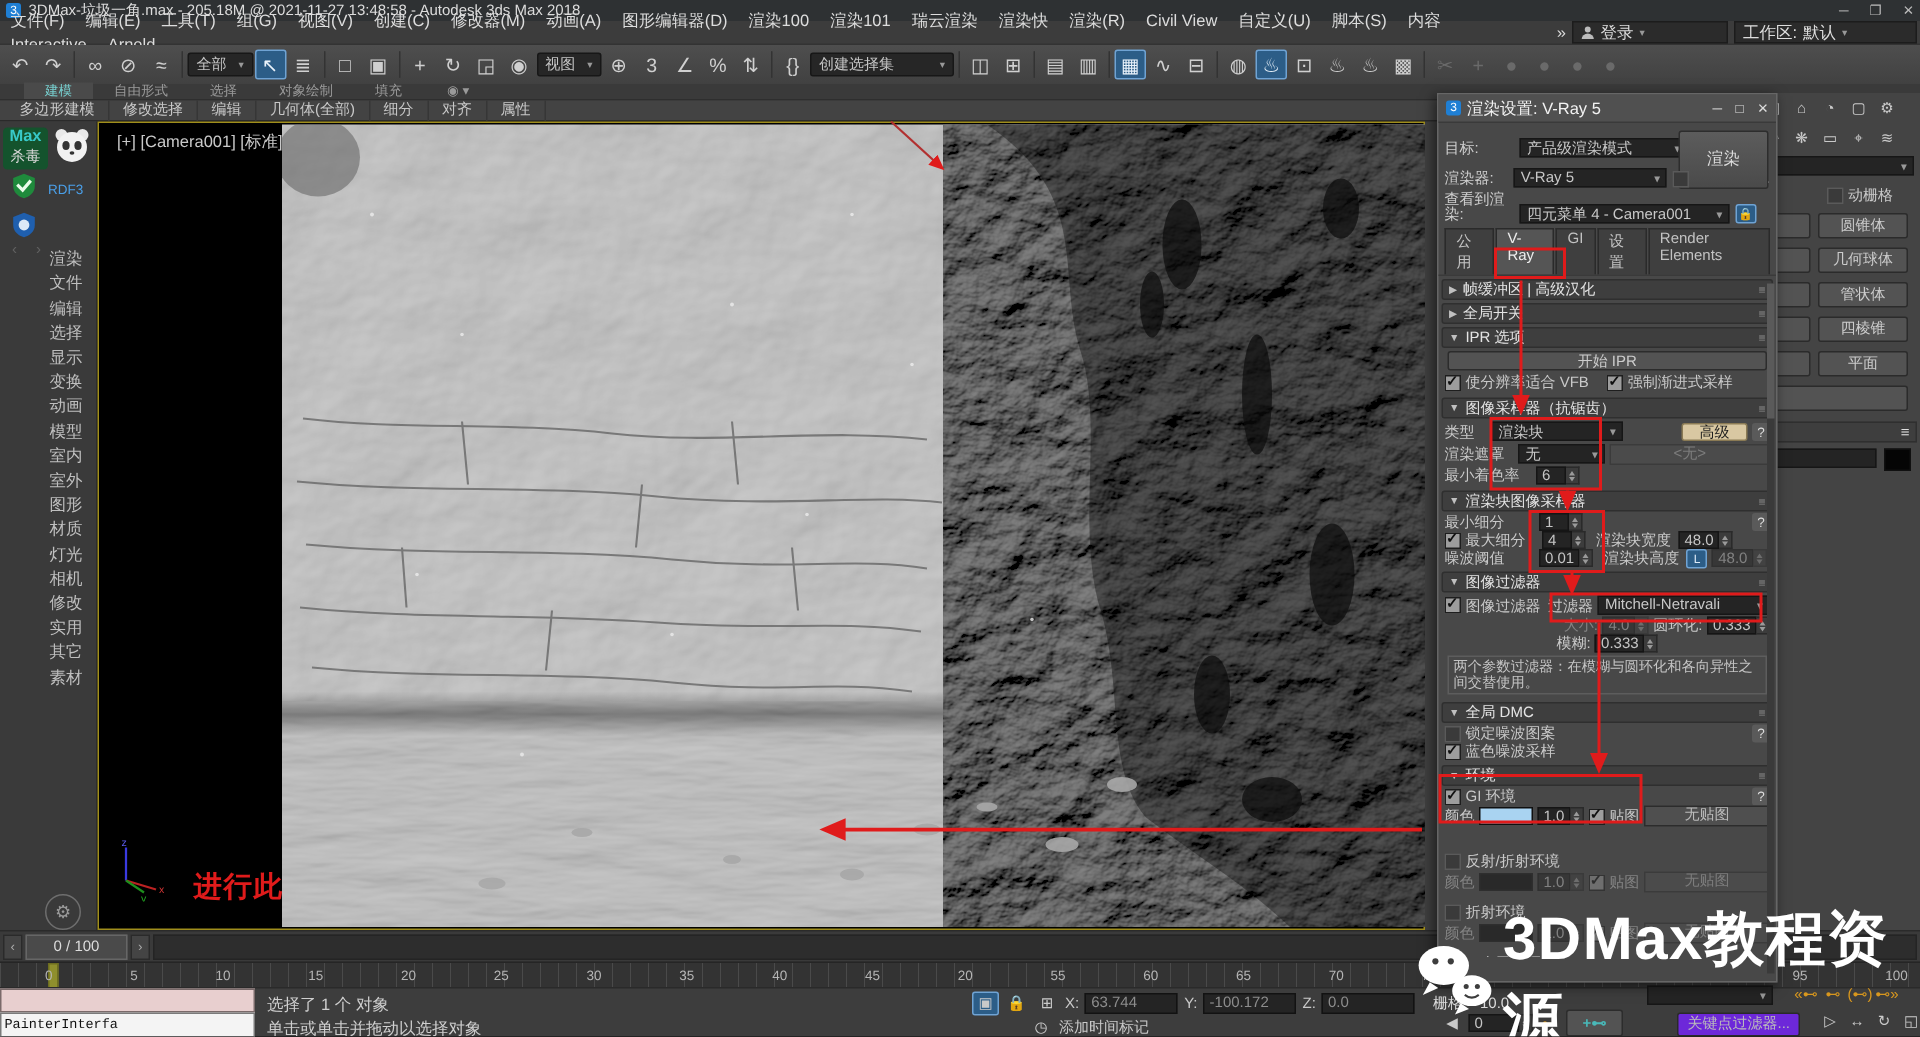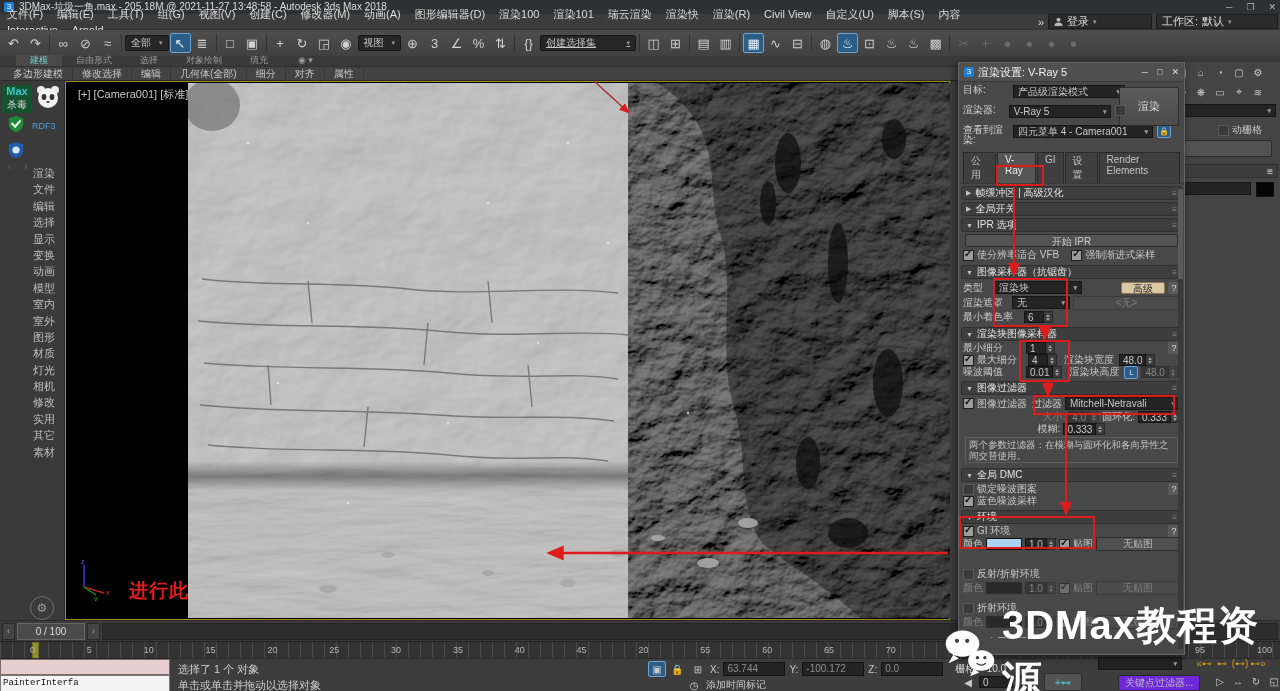--- a/index.html
+++ b/index.html
@@ -18,21 +18,21 @@
   .loginbox{background:#2b2b2b;border:1px solid #1c1c1c;height:13px;display:flex;align-items:center;gap:4px;padding:0 5px;min-width:92px;}
   .wsbox{background:#2b2b2b;border:1px solid #1c1c1c;height:13px;display:flex;align-items:center;gap:4px;padding:0 5px;min-width:110px;}
   
   .toolbar{left:0;top:30px;width:1280px;height:26px;background:linear-gradient(#4e4e4e,#414141);
            display:flex;align-items:center;gap:1px;padding:0 3px;box-sizing:border-box;}
   .ticon{width:21px;height:20px;display:flex;align-items:center;justify-content:center;font-size:13px;
          color:#d0d0d0;border-radius:2px;box-sizing:border-box;}
   .ticon .g{pointer-events:none;}
   .ticon.active{background:#2c5d87;border:1px solid #6fa3d4;color:#eaf3fb;}
   .ticon.tdd{width:auto;height:16px;background:#262626;border:1px solid #171717;font-size:10px;padding:0 5px;gap:8px;color:#c5c5c5;}
-  .ticon.tdd.wide{min-width:96px;justify-content:space-between;text-decoration:underline;}
+  .ticon.tdd.wide{min-width:96px;justify-content:space-between;}
   .ticon.tsep{width:1px;height:18px;background:#333;padding:0;margin:0 2px;border:none;}
   .ticon.dim{color:#6a6a6a;}
   .car{font-size:7px;color:#999;}
   
   .ribtabs{left:0;top:56px;width:1280px;height:11px;background:#3a3a3a;display:flex;align-items:flex-end;
            gap:2px;padding-left:16px;box-sizing:border-box;border-bottom:1px solid #2e2e2e;}
   .rtab{font-size:9px;color:#9a9a9a;padding:0 14px;line-height:11px;}
   .rtab.active{background:#4a4a4a;color:#77cfcf;}
   .ribgroups{left:0;top:67px;width:1280px;height:14px;background:#434343;display:flex;align-items:flex-start;
              padding-left:4px;box-sizing:border-box;border-bottom:1px solid #2a2a2a;}
@@ -54,21 +54,21 @@
   
   .viewport{left:65px;top:81px;width:885px;height:539px;background:#000;box-sizing:border-box;border:1px solid #a08e1c;}
   .vplabel{position:absolute;left:12px;top:5px;color:#c9c9c9;font-size:11px;}
   .vpannot{position:absolute;left:63px;top:496px;color:#e01b1b;font-size:19px;font-weight:bold;letter-spacing:1px;}
   
   .dlg{left:958px;top:62px;width:227px;height:593px;background:#484848;border:1px solid #666;
        box-sizing:border-box;box-shadow:-2px 2px 8px rgba(0,0,0,.55);z-index:5;font-size:11px;}
   .dlg-title{height:18px;background:#505050;display:flex;align-items:center;gap:4px;padding:0 5px;color:#f2f2f2;border-bottom:1px solid #3a3a3a;}
   .dlg-title .wb{margin-left:auto;display:flex;gap:9px;color:#ddd;font-size:9px;}
   .dbody{padding:3px 4px 0 4px;position:relative;}
-  .frow{display:flex;align-items:flex-start;gap:4px;height:20px;}
+  .frow{display:flex;align-items:flex-end;gap:4px;height:20px;}
   .flbl{width:46px;color:#cfcfcf;font-size:10px;line-height:10px;}
   .dd{background:#242424;border:1px solid #161616;color:#c8c8c8;display:flex;align-items:center;
       justify-content:space-between;padding:0 4px;height:13px;font-size:10px;box-sizing:border-box;white-space:nowrap;overflow:hidden;}
   .dd i{font-style:normal;}
   .renderbtn{position:absolute;right:5px;top:5px;width:58px;height:37px;background:linear-gradient(#5c5c5c,#4a4a4a);
              border:1px solid #2d2d2d;border-radius:2px;color:#ddd;text-align:center;line-height:37px;font-size:11px;}
   .vtabs{display:flex;gap:1px;margin-top:3px;}
   .vtab{background:#3f3f3f;border:1px solid #2a2a2a;border-bottom:none;padding:1px 7px;font-size:10px;color:#c3c3c3;}
   .vtab.active{background:#555;color:#eee;}
   .rollwrap{border-top:1px solid #3a3a3a;padding:2px 2px 0 2px;height:452px;overflow:hidden;position:relative;}
@@ -495,20 +495,43 @@
       <span class="sicon">≋</span>
     </div>
     <div class="dd" style="margin:2px 4px">
         <i></i>
         <b class="car">▾</b>
       </div>
     <div class="row" style="justify-content:flex-end;padding-right:18px;margin-top:6px">
       <span class="chk off"></span>
       <span>动栅格</span>
     </div>
+    <div style="margin-top:2px">
+
+    <div class="cprow">
+          <div class="cpbtn" style="width:30px"></div>
+          <div class="cpbtn">圆锥体</div>
+        </div>
+        <div class="cprow">
+          <div class="cpbtn" style="width:30px"></div>
+          <div class="cpbtn">几何球体</div>
+        </div>
+        <div class="cprow">
+          <div class="cpbtn" style="width:30px"></div>
+          <div class="cpbtn">管状体</div>
+        </div>
+        <div class="cprow">
+          <div class="cpbtn" style="width:30px"></div>
+          <div class="cpbtn">四棱锥</div>
+        </div>
+        <div class="cprow">
+          <div class="cpbtn" style="width:30px"></div>
+          <div class="cpbtn">平面</div>
+        </div>
+      </div>
     <div class="cprow">
         <div class="cpbtn" style="width:96px;text-align:left;padding-left:6px">本</div>
       </div>
     <div class="cphead">
         <span>色</span>
         <span class="hmenu" style="margin-left:auto">≡</span>
       </div>
     <div class="cprow" style="padding-right:6px">
       <div class="dd" style="flex:1">
           <i></i>

